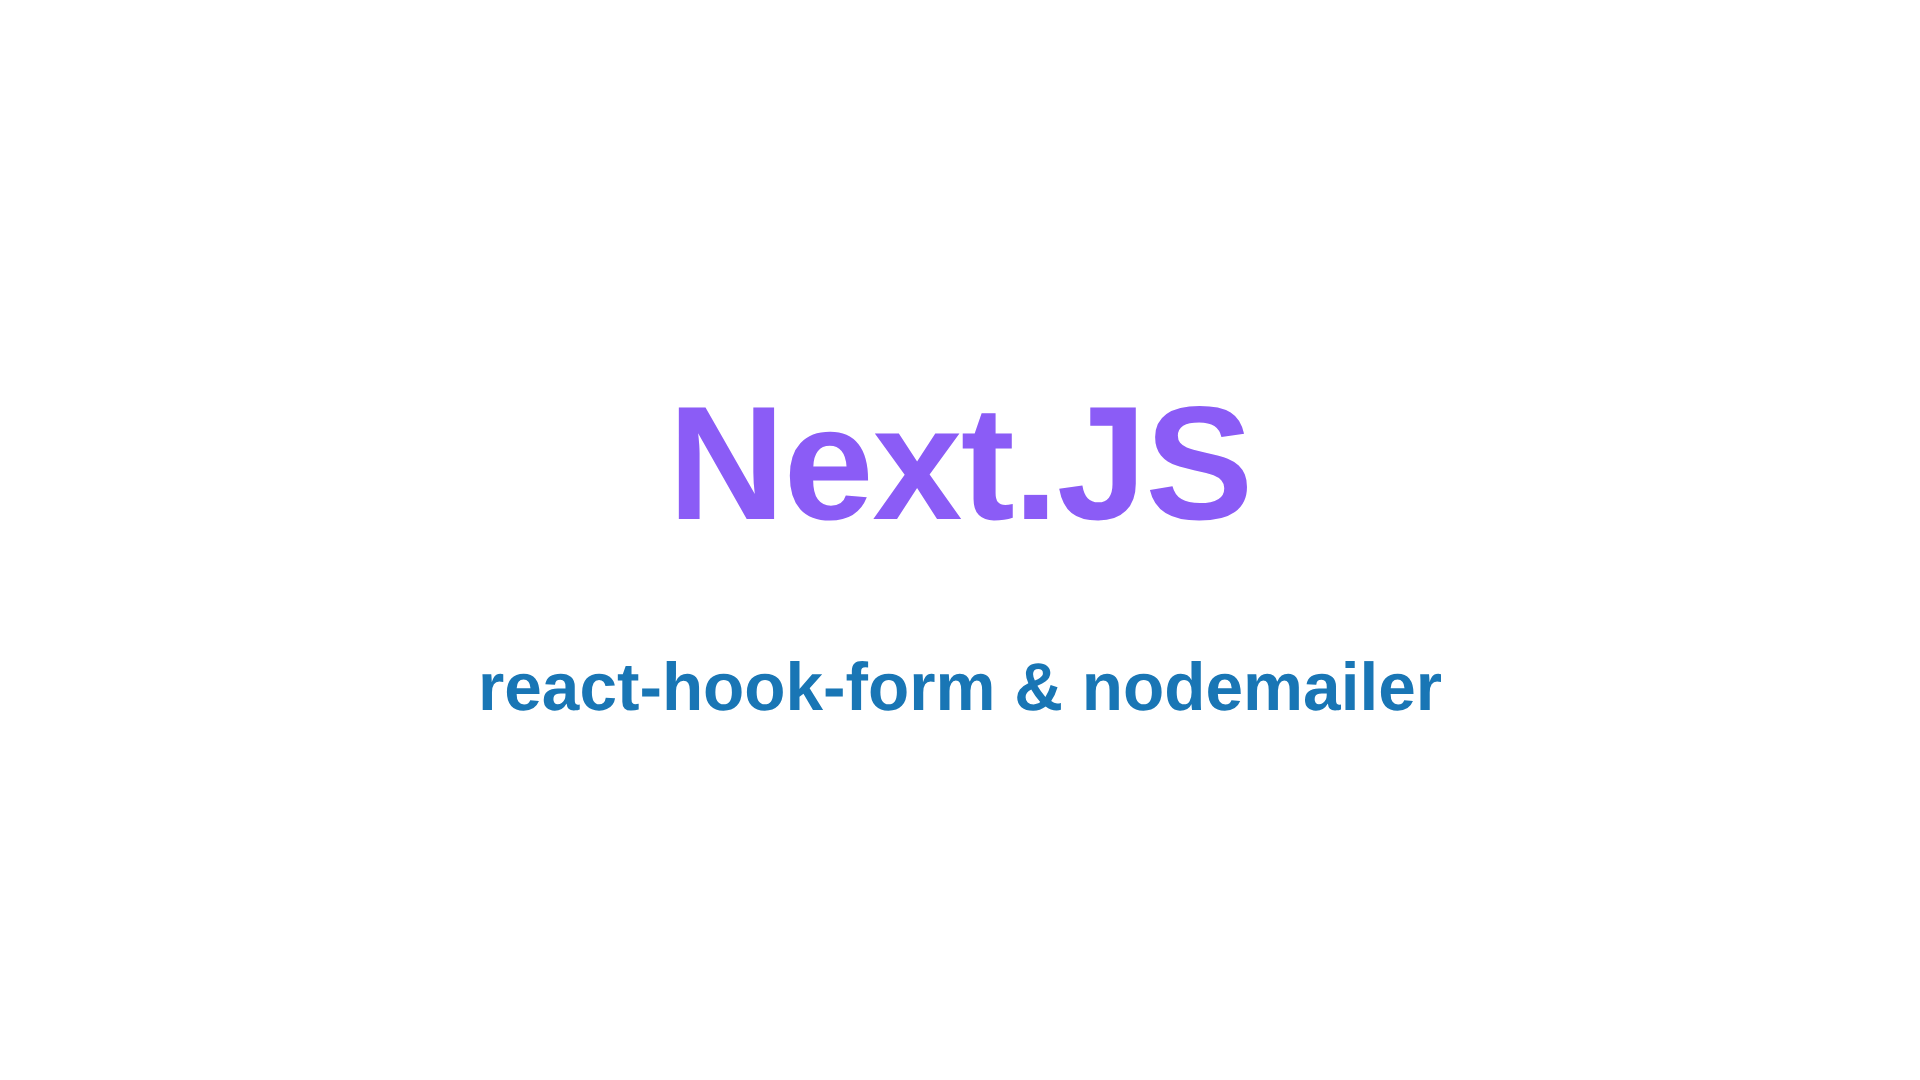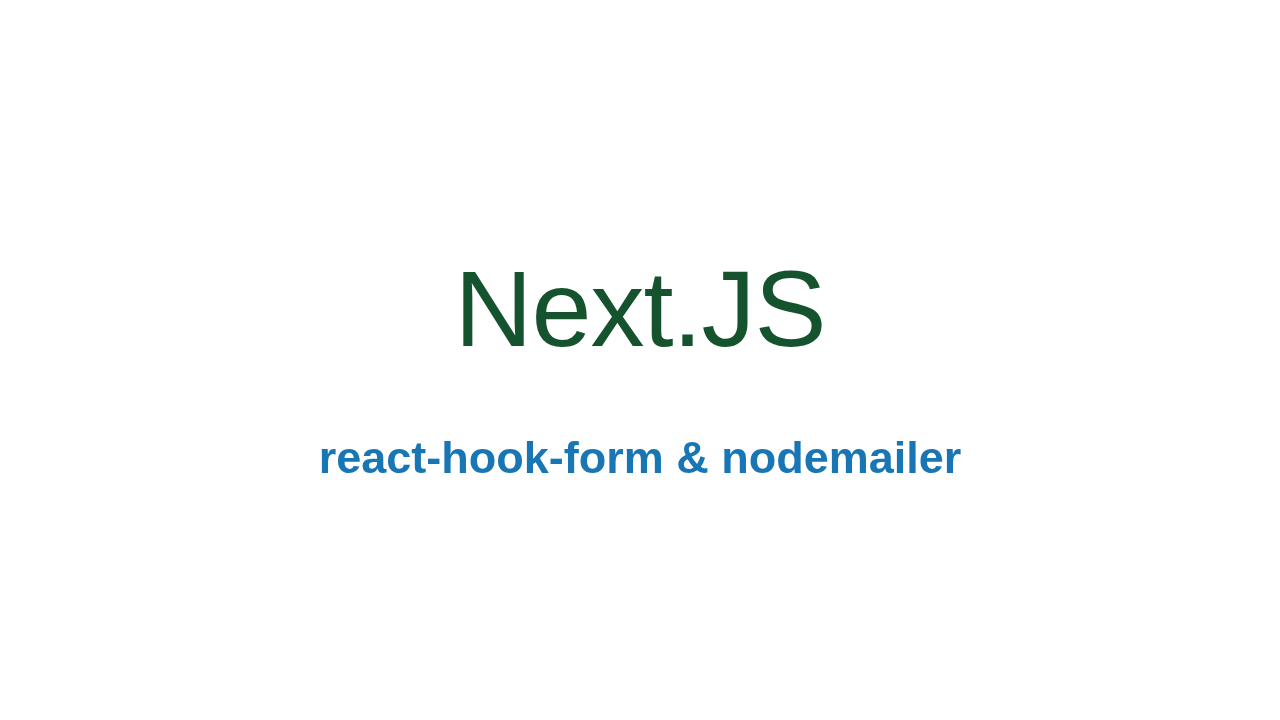--- a/index.html
+++ b/index.html
@@ -12,23 +12,23 @@
       height: 720px;
       background: #ffffff;
       display: flex;
       flex-direction: column;
       justify-content: center;
       align-items: center;
       font-family: Arial, Helvetica, sans-serif;
       overflow: hidden;
     }
     .title {
-      color: #14532d;
+      color: #8b5cf6;
       font-size: 108px;
-      font-weight: 400;
+      font-weight: 700;
       text-align: left;
       line-height: 1.35;
       letter-spacing: -1px;
     }
     .subtitle {
       color: #1976b5;
       font-size: 45px;
       font-weight: 700;
       margin-top: 50px;
     }

